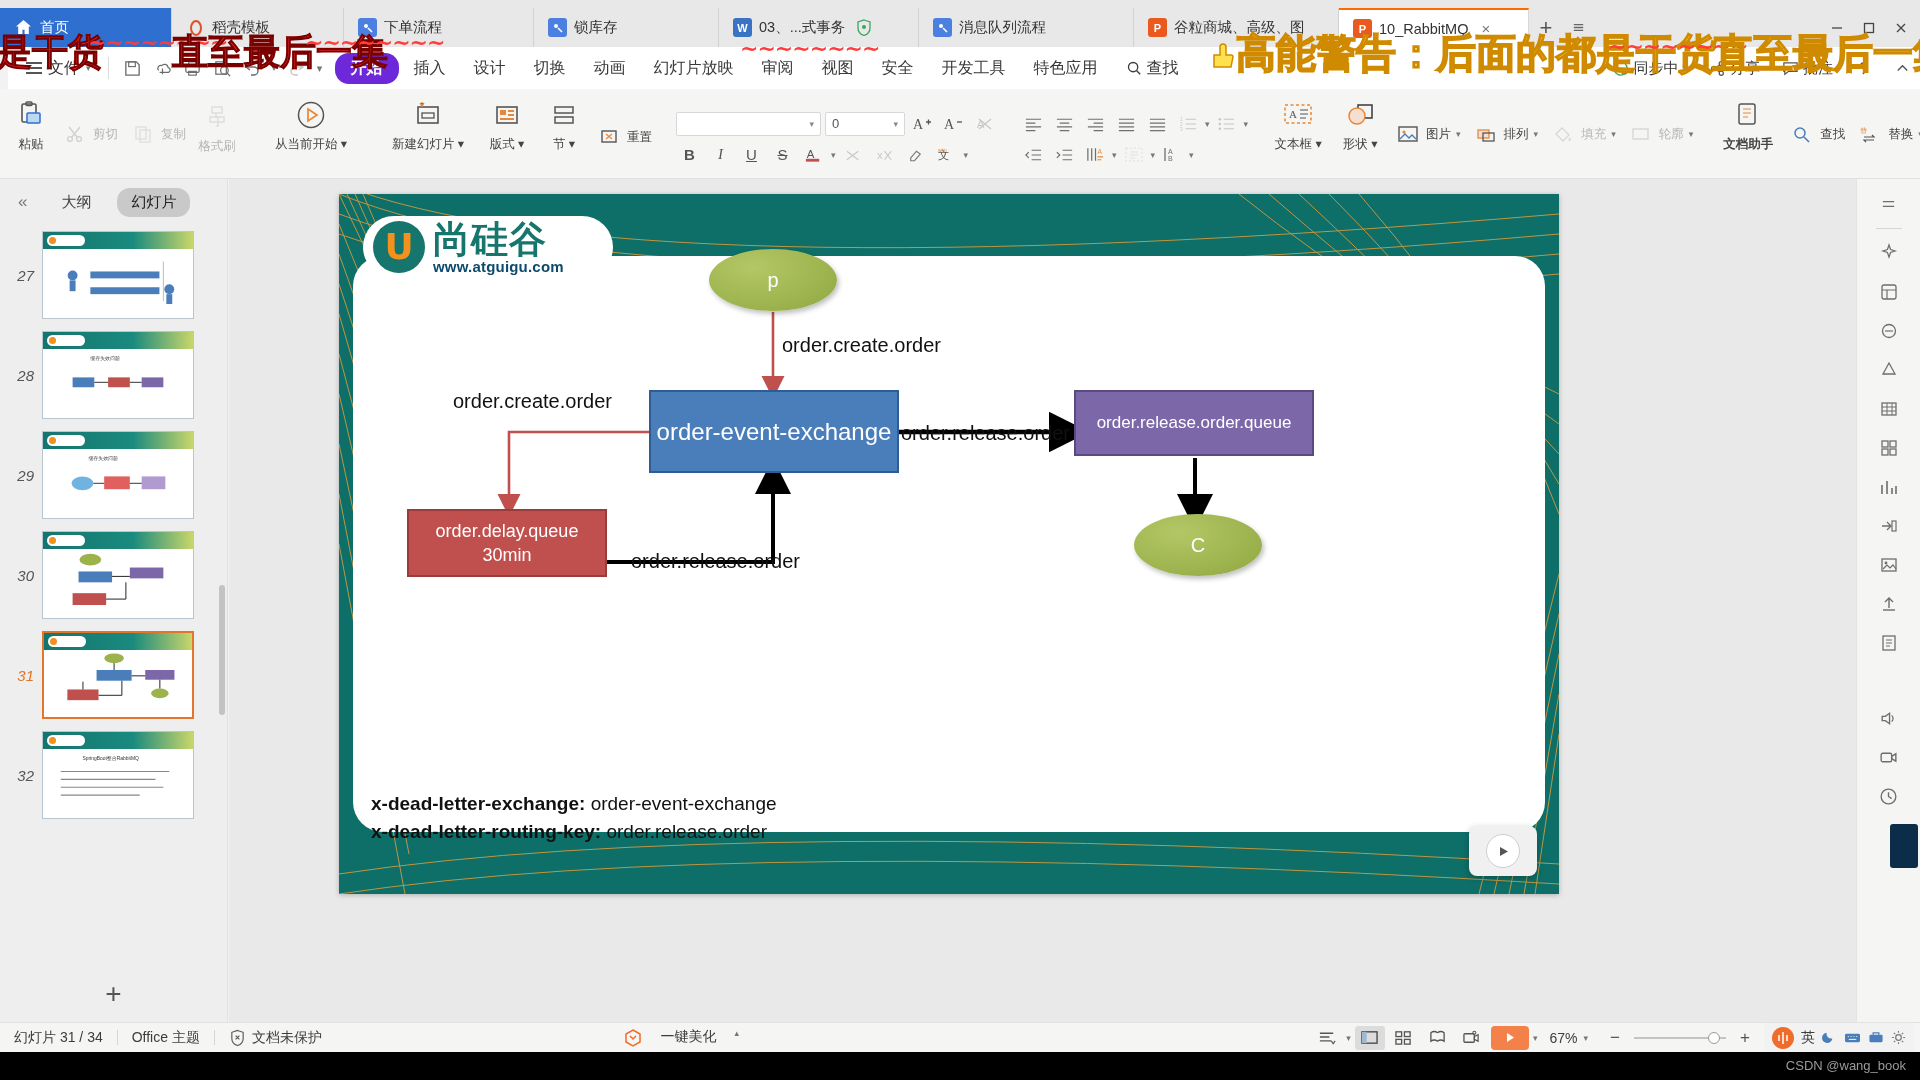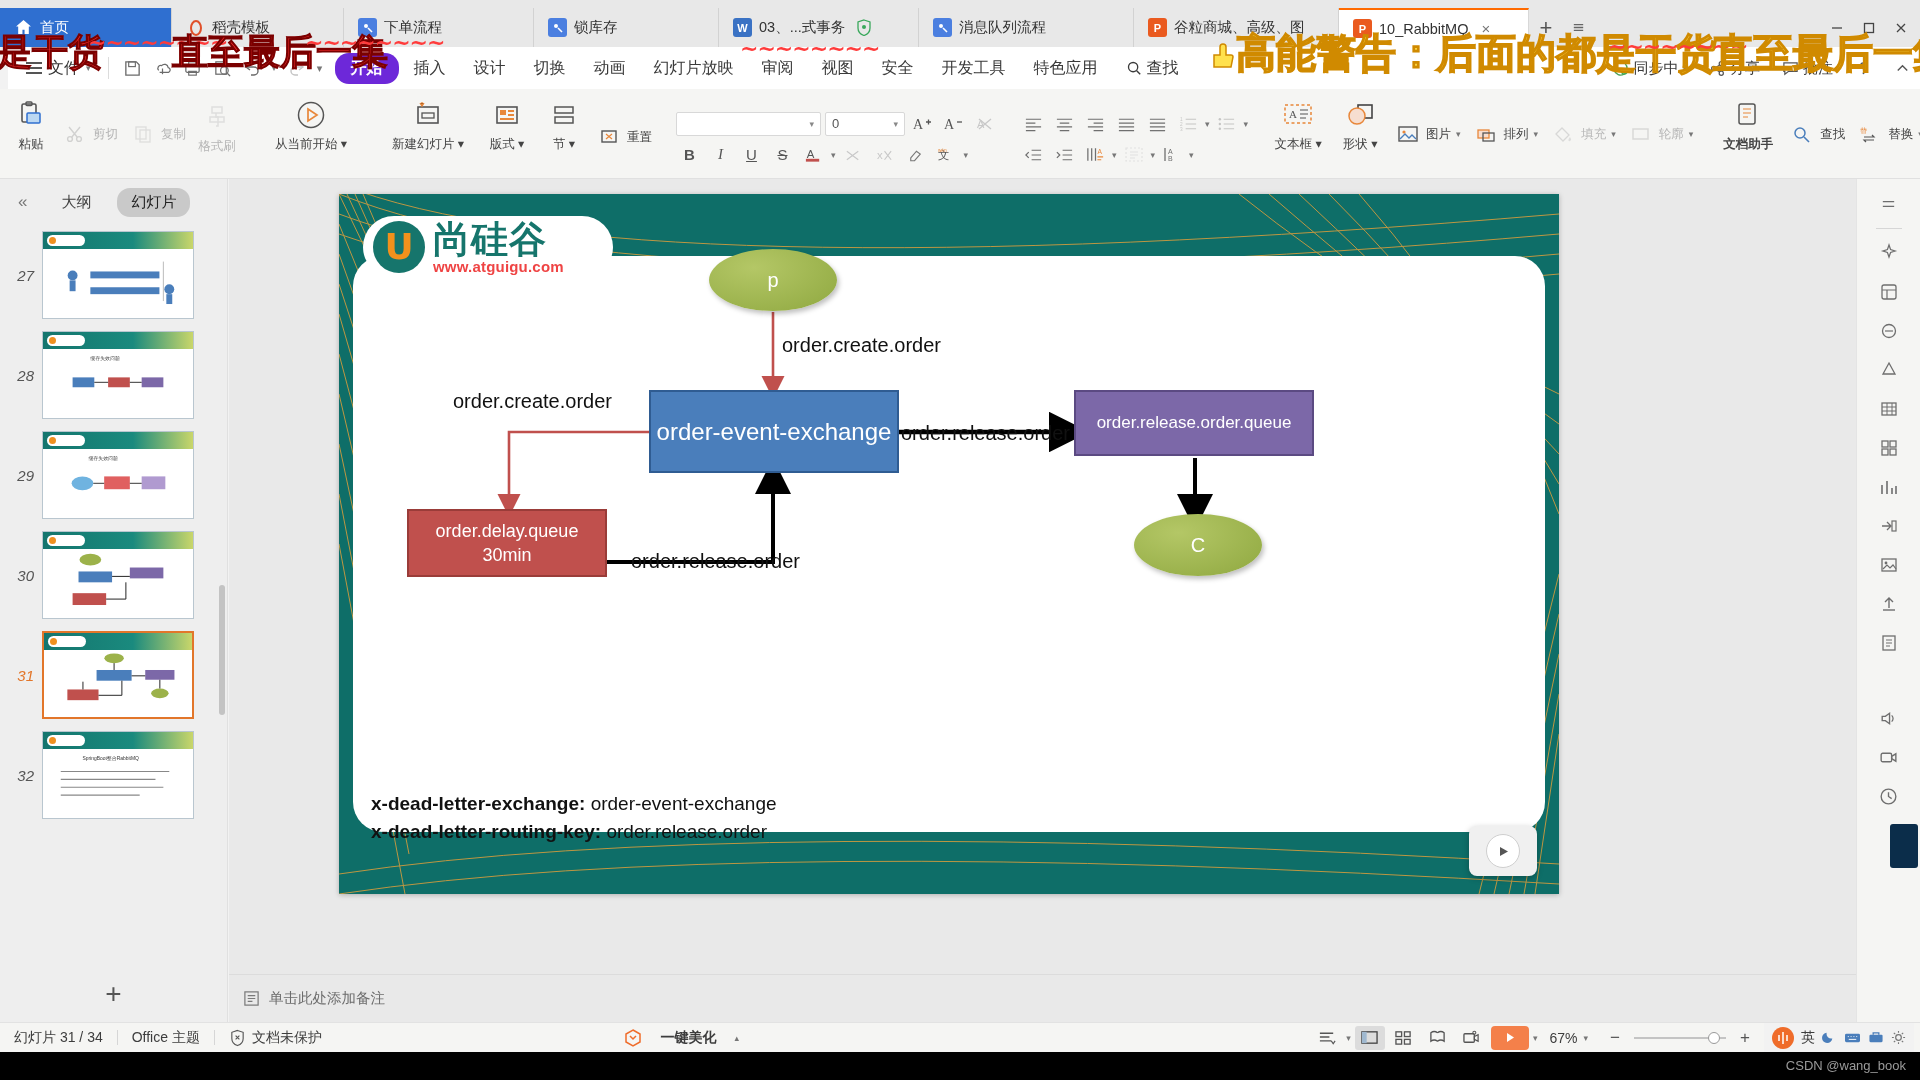--- a/index.html
+++ b/index.html
@@ -106,21 +106,21 @@
   .sl-weave { position:absolute; inset:0; opacity:.95; }
   .sl-white { position:absolute; left:14px; top:62px; right:14px; bottom:62px; background:#fff;
               border-radius:30px 30px 30px 30px; }
   .logo { position:absolute; left:24px; top:22px; width:250px; height:62px; background:#fff;
           border-radius:32px; display:flex; align-items:center; gap:8px; padding-left:10px; }
   .logo-u { width:52px; height:52px; border-radius:50%; background:#16756c; display:flex;
             align-items:center; justify-content:center; }
   .logo-u span { color:#f2911c; font-weight:bold; font-size:36px; line-height:1; font-family:"DejaVu Sans",sans-serif; }
   .logo-txt { display:flex; flex-direction:column; line-height:1; }
   .logo-cn { font-size:37px; color:#16756c; font-weight:bold; letter-spacing:1px; }
-  .logo-url { font-size:15px; color:#ef4444; font-weight:bold; letter-spacing:.2px; margin-top:1px; }
+  .logo-url { font-size:15px; color:#0c4a6e; font-weight:bold; letter-spacing:.2px; margin-top:1px; }
 
   .node { position:absolute; }
   .ellipse { border-radius:50%; display:flex; align-items:center; justify-content:center;
              color:#fff; font-size:20px; }
   .rectnode { display:flex; align-items:center; justify-content:center; flex-direction:column;
               color:#fff; text-align:center; }
   .edgelbl { position:absolute; font-size:20px; color:#111; white-space:nowrap; }
   .props { position:absolute; left:32px; bottom:48px; font-size:19px; color:#111; line-height:1.48; }
   .props b { font-weight:bold; }
   .props .val { font-weight:normal; }
@@ -138,21 +138,21 @@
           padding-top:6px; gap:1px; }
   .railbtn { width:44px; height:38px; display:flex; align-items:center; justify-content:center; color:#6e6e6e; }
   .railline { width:26px; height:1px; background:#d6d6d6; margin:4px 0; }
   .railactive { position:absolute; right:2px; top:645px; width:28px; height:44px; background:#0b2d4a; border-radius:3px; }
 
   
   .status { position:absolute; left:0; bottom:28px; width:1920px; height:30px; background:#f5f5f3;
             border-top:1px solid #e2e2e2; display:flex; align-items:center; font-size:14px; color:#3d3d3d; }
   .st-item { padding:0 14px; display:flex; align-items:center; gap:6px; }
   .st-sep { width:1px; height:15px; background:#d6d6d6; }
-  .st-center { margin-left:auto; display:flex; align-items:center; gap:18px;font-weight:bold; }
+  .st-center { margin-left:auto; display:flex; align-items:flex-start; gap:18px; }
   .st-right { margin-left:auto; display:flex; align-items:center; gap:4px; padding-right:6px; }
   .viewbtn { width:30px; height:24px; display:flex; align-items:center; justify-content:center; color:#555; }
   .viewbtn.sel { background:#dcdcdc; border-radius:3px; }
   .playbtn { width:38px; height:24px; background:#f4804a; border-radius:4px; display:flex;
              align-items:center; justify-content:center; }
   .zoomslider { width:92px; height:14px; display:flex; align-items:center; }
   .zoomtrack { width:92px; height:2px; background:#c4c4c4; position:relative; }
   .zoomknob { position:absolute; right:6px; top:-5px; width:12px; height:12px; border-radius:50%;
               background:#fff; border:1px solid #9a9a9a; }
   .imebar { display:flex; align-items:center; gap:7px; background:#f2f2f2; padding:0 8px; height:30px; }
@@ -989,29 +989,20 @@
 
       <div class="floatplay">
         <div class="circ">
           <svg width="15" height="15" viewBox="0 0 15 15">
               <path d="M4 3l8 4.5-8 4.5z" fill="#555"></path>
             </svg>
         </div>
       </div>
     </div>
 
-    <div class="notesbar">
-      <span>
-        <svg width="17" height="17" viewBox="0 0 18 18">
-            <rect x="2" y="2" width="14" height="14" fill="none" stroke="#7a7a7a" stroke-width="1.3"></rect>
-            <path d="M5 6h8M5 9h8M5 12h5" stroke="#7a7a7a" stroke-width="1.2"></path>
-          </svg>
-      </span>
-      <span>单击此处添加备注</span>
-    </div>
   </div>
 
   <div class="rail">
     <div class="railbtn">
       <svg width="17" height="17" viewBox="0 0 18 18">
           <path d="M3 6h12M3 11h12" stroke="#6e6e6e" stroke-width="1.4"></path>
         </svg>
     </div>
     <div class="railline"></div>
     <div class="railbtn">

